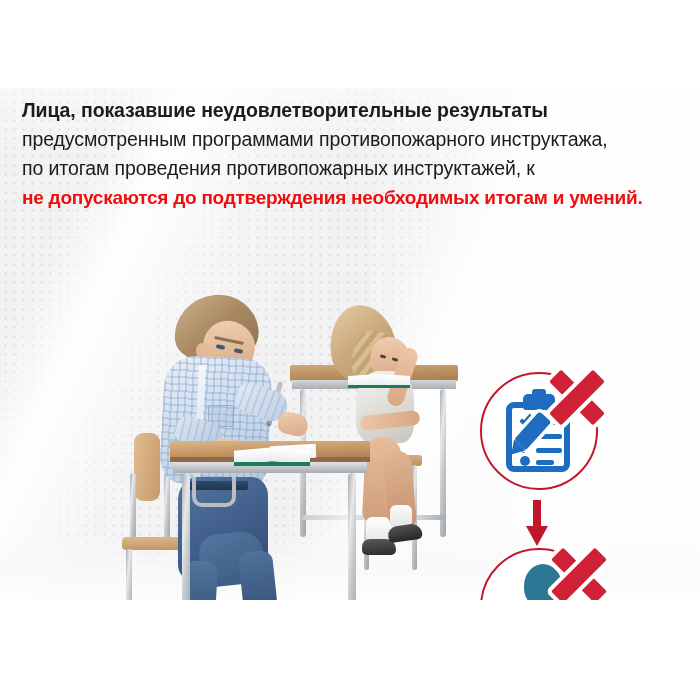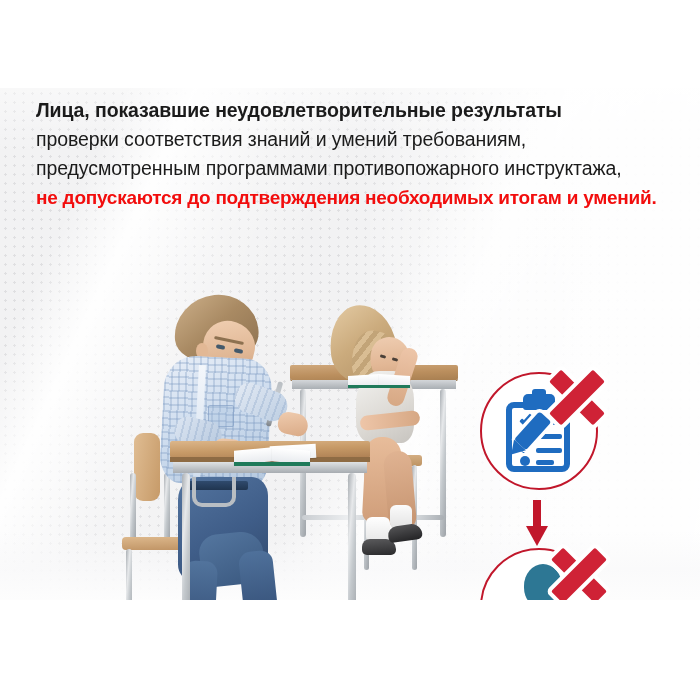--- a/index.html
+++ b/index.html
@@ -54,21 +54,20 @@
   .textblock {
     position:absolute; left:22px; top:96px; width:672px;
     z-index:6;
   }
   .tline {
     font-size:19.5px;
     line-height:29px;
     color:#1b1b1b;
     white-space:nowrap;
     letter-spacing:-0.1px;
-    margin-left:14px;
   }
   .tline.bold { font-weight:bold; }
   .tline.red  { font-weight:bold; color:#f20d0d; font-size:19px; letter-spacing:-0.25px; }
 
   
   .scene { position:absolute; left:120px; top:195px; width:330px; height:400px; z-index:4; }
 
   
   .metal {
     background:linear-gradient(100deg,#c9cdd1 0%,#eceef0 32%,#b9bec3 58%,#d9dde0 78%,#a9aeb3 100%);
@@ -557,18 +556,18 @@
         <span class="a"></span>
         <span class="b"></span>
       </div>
     </div>
 
     <div class="fadebottom"></div>
   </div>
 
   <div class="textblock">
     <div class="tline bold">Лица, показавшие неудовлетворительные результаты</div>
-    <div class="tline">проверки соответствия знаний и умений требованиям,</div>
     <div class="tline">предусмотренным программами противопожарного инструктажа,</div>
+    <div class="tline">по итогам проведения противопожарных инструктажей, к</div>
     <div class="tline red">не допускаются до подтверждения необходимых итогам и умений.</div>
   </div>
 
 </div>
 
 </body></html>

